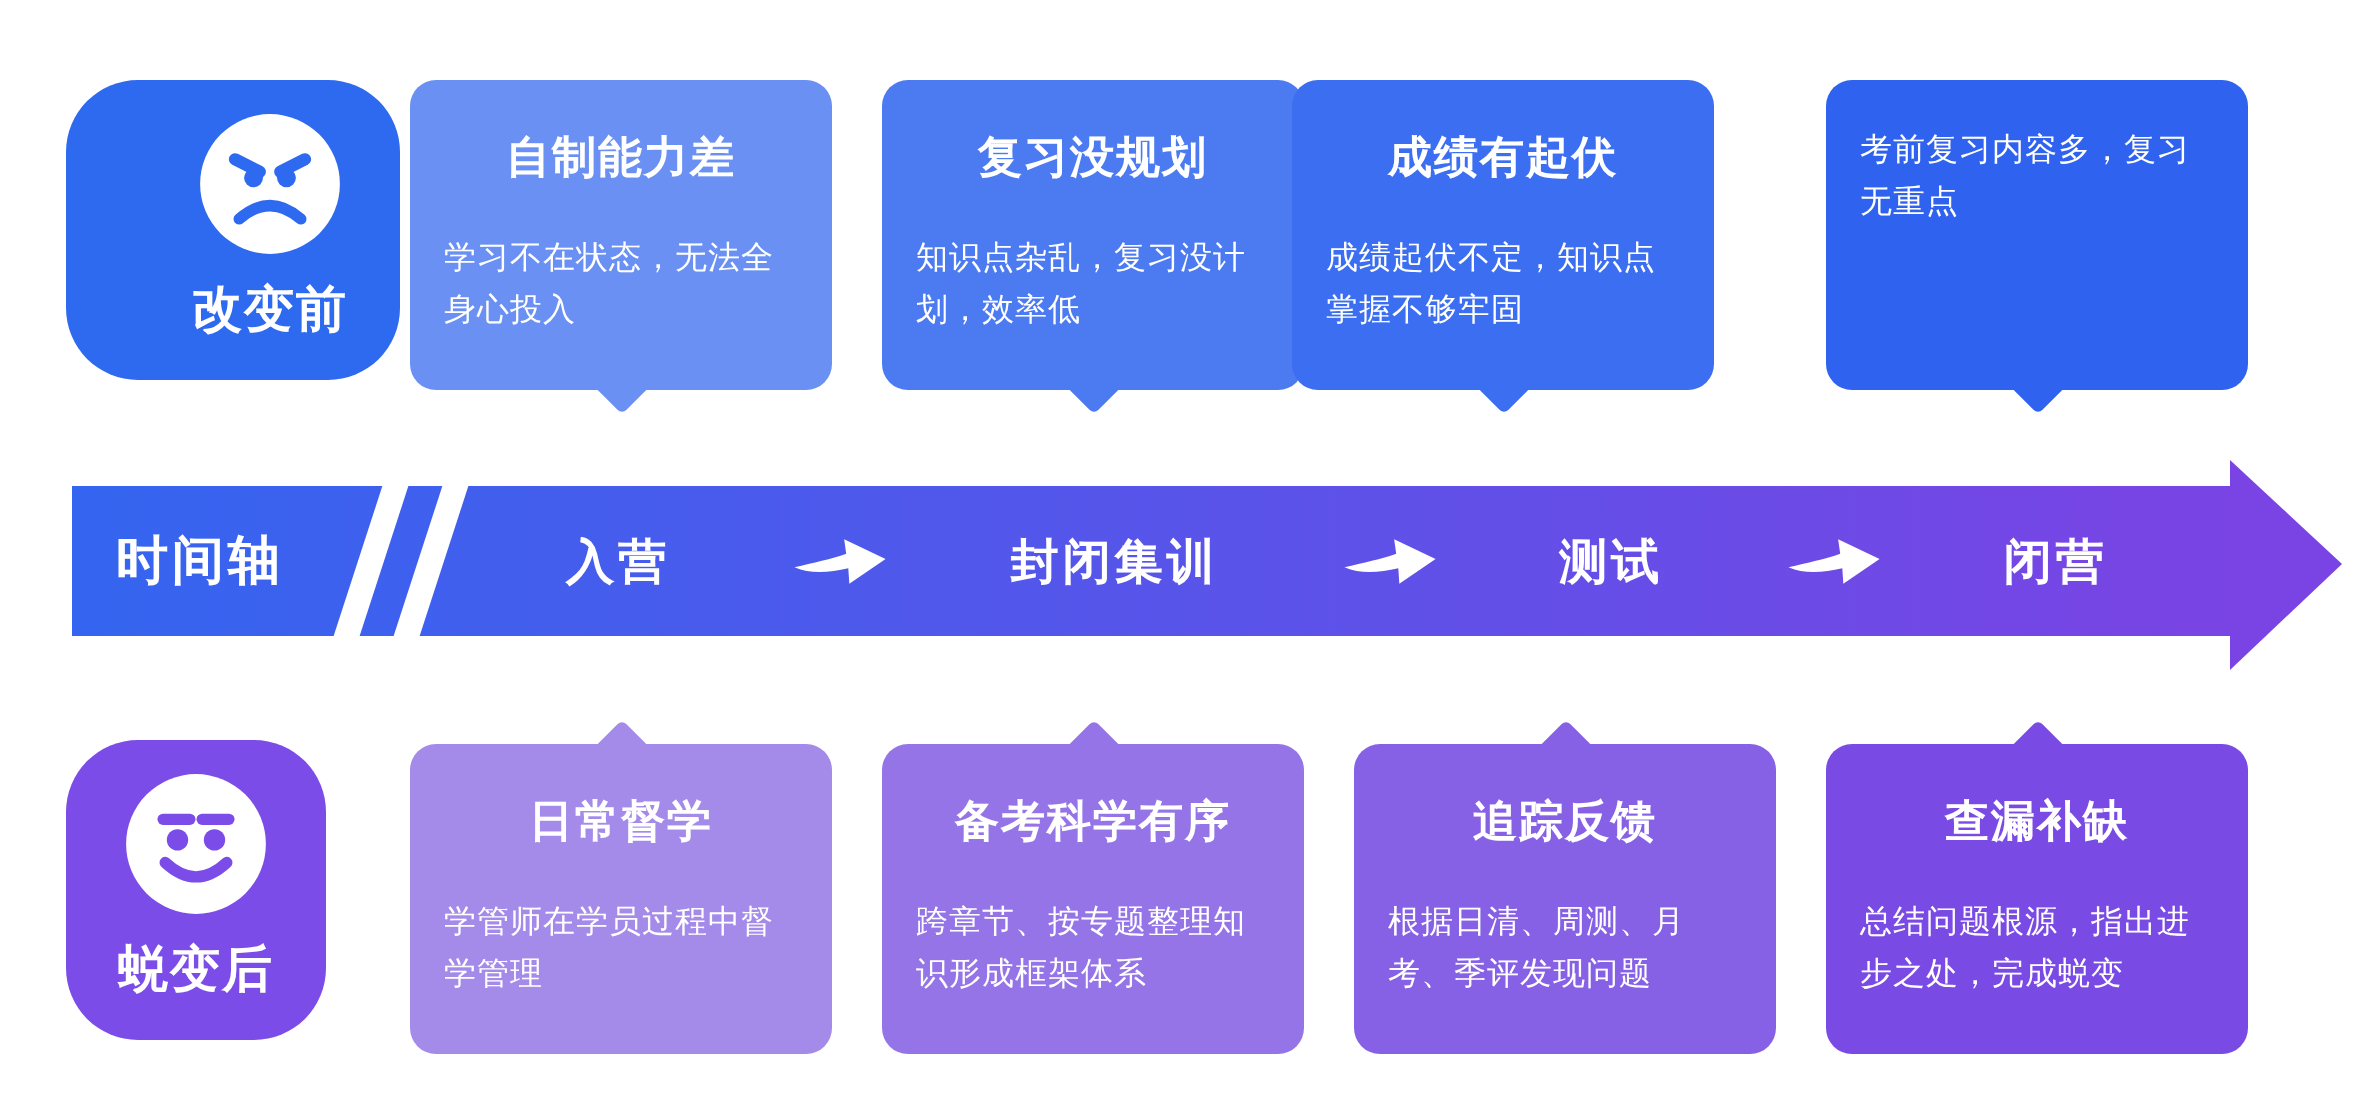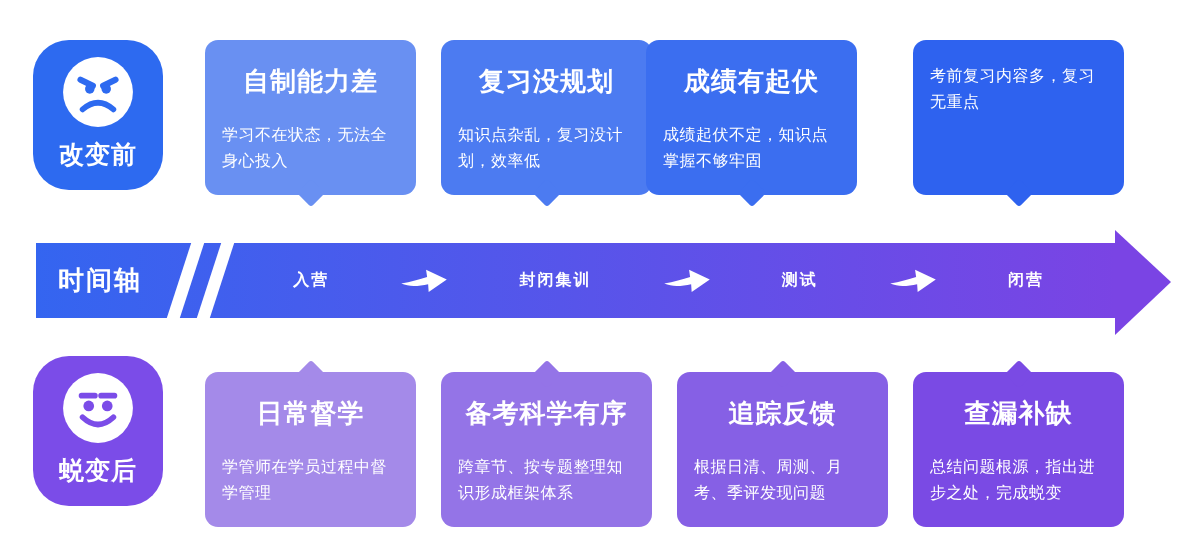--- a/index.html
+++ b/index.html
@@ -5,32 +5,32 @@
   html,body{margin:0;padding:0;background:#ffffff;}
   .stage{
     position:relative;width:1183px;height:549px;overflow:hidden;background:#ffffff;
     font-family:"Liberation Sans","DejaVu Sans",sans-serif;color:#ffffff;
   }
   
   .badge{
     position:absolute;left:33px;width:130px;height:150px;border-radius:36px;
     display:flex;flex-direction:column;align-items:center;
   }
-  .badge-before{top:40px;}
-  .badge-after{top:356px;}
+  .badge-before{top:40px;padding-left:37px;}
+  .badge-after{top:370px;}
   .badge svg{margin-top:15px;}
   .badge-label{margin-top:9px;font-size:25px;font-weight:bold;letter-spacing:1px;}
   
   .card{
     position:absolute;width:211px;height:155px;border-radius:13px;
     text-align:center;
   }
   .card-top{top:40px;}
   .card-bottom{top:372px;}
-  .card-title{margin-top:24px;font-size:26px;font-weight:bold;letter-spacing:1px;}
+  .card-title{margin-top:24px;font-size:22px;font-weight:bold;letter-spacing:1px;}
   .card-body{
     margin-top:23px;padding:0 17px;font-size:16px;line-height:26px;
     text-align:left;letter-spacing:0.5px;
   }
   .tail{
     position:absolute;left:50%;width:20px;height:20px;margin-left:-10px;
     transform:rotate(45deg);border-radius:3px;
   }
   .tail-down{bottom:-8px;}
   .tail-up{top:-8px;}
@@ -42,21 +42,21 @@
   }
   .tl-label{margin-left:22px;font-size:26px;font-weight:bold;letter-spacing:2px;white-space:nowrap;}
   .tl-breaks{display:flex;margin-left:20px;height:75px;}
   .tl-breaks i{
     display:block;width:13px;height:85px;margin:-5px 0 0 17px;background:#ffffff;
     transform:skewX(-18deg);
   }
   .tl-stages{
     flex:1;display:flex;align-items:center;justify-content:space-evenly;height:75px;
   }
-  .tl-stage{font-size:16px;font-weight:bold;letter-spacing:2px;white-space:nowrap;}
+  .tl-stage{font-size:24px;font-weight:bold;letter-spacing:2px;white-space:nowrap;}
   .tl-arrow{width:48px;height:29px;}
   .tl-head{position:absolute;left:1079px;top:0;width:56px;height:105px;}
 </style>
 </head>
 <body>
 
 <div class="stage">
 
   <div class="badge badge-before" style="background: rgb(45, 106, 240);">
     <svg width="74" height="74" viewBox="0 0 72 72">

